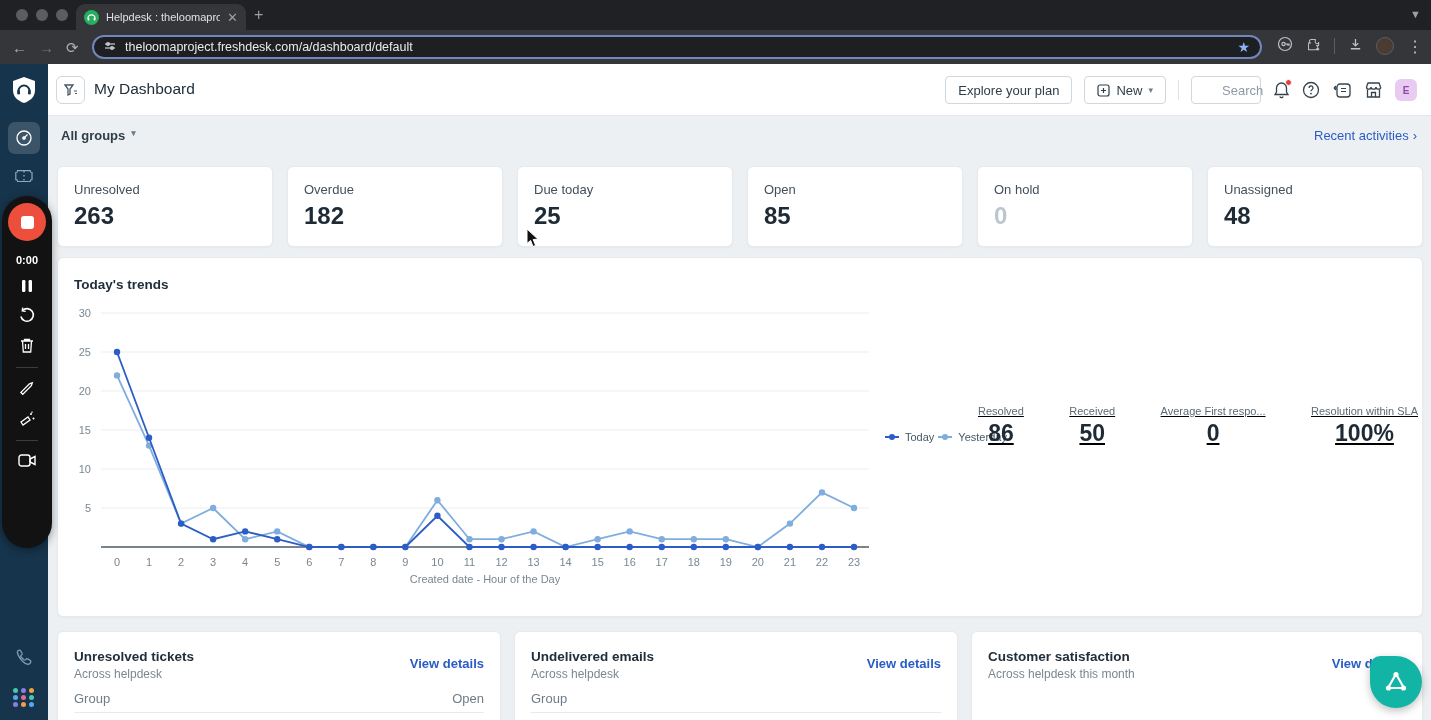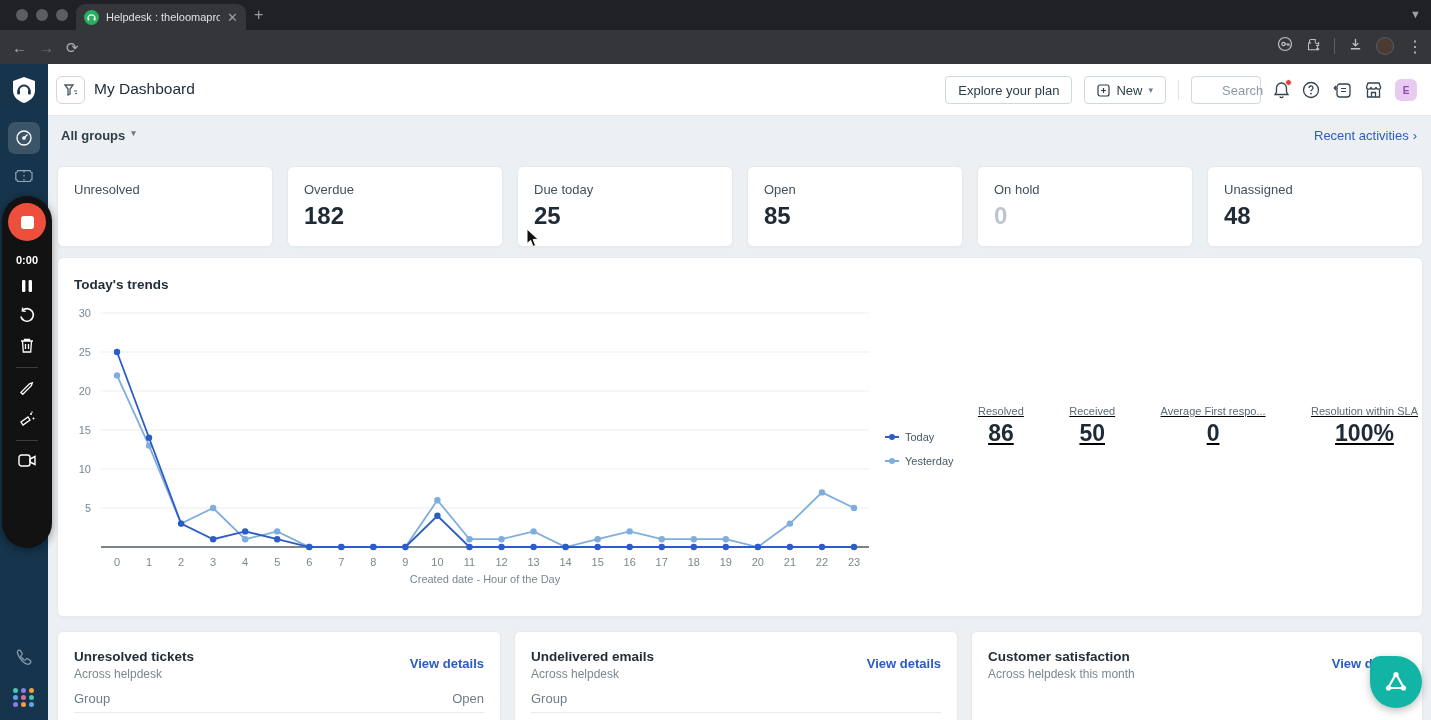--- a/index.html
+++ b/index.html
@@ -66,21 +66,21 @@
   .stats-row { position:absolute; left:57px; top:166px; width:1366px; display:flex; gap:14px; }
   .stat-card { flex:1; height:81px; background:#fff; border:1px solid #e6eaed; border-radius:6px; padding:15px 16px; box-shadow:0 1px 2px rgba(24,50,71,.04); }
   .stat-label { font-size:13px; color:#42505c; }
   .stat-value { font-size:24px; font-weight:700; color:#1e2b36; margin-top:5px; }
   .stat-value.muted { color:#bcc6cf; }
 
   
   .trends-card { position:absolute; left:57px; top:257px; width:1366px; height:360px; background:#fff; border:1px solid #e6eaed; border-radius:6px; box-shadow:0 1px 2px rgba(24,50,71,.04); }
   .trends-title { position:absolute; left:16px; top:19px; font-size:13.5px; font-weight:700; color:#222f3a; }
   #trend-svg { position:absolute; left:0; top:45px; }
-  .legend { position:absolute; left:827px; top:173px; display:flex; flex-direction:column; gap:12px; }
+  .legend { position:absolute; left:827px; top:173px; display:flex; flex-direction:row; gap:4px; }
   .legend-row { display:flex; align-items:center; gap:6px; font-size:11px; color:#475867; }
   .legend-marker { width:14px; height:2px; position:relative; }
   .legend-marker::after { content:""; position:absolute; left:4px; top:-2px; width:6px; height:6px; border-radius:50%; background:inherit; }
   .kpis { position:absolute; left:920px; top:147px; width:440px; display:flex; justify-content:space-between;text-decoration:underline; }
   .kpi { text-align:center; }
   .kpi-label { font-size:11px; color:#5b6a75; white-space:nowrap; }
   .kpi-value { font-size:23px; font-weight:700; color:#1e2b36; margin-top:3px; }
 
   
   .bottom-card { position:absolute; top:631px; height:120px; background:#fff; border:1px solid #e6eaed; border-radius:6px 6px 0 0; box-shadow:0 1px 2px rgba(24,50,71,.04); }
@@ -119,20 +119,32 @@
       <span class="tab-close">✕</span>
     </div>
     <span class="newtab-btn">+</span>
     <span class="tab-chevron">▼</span>
   </div>
 
   <div class="toolbar"></div>
   <span class="nav-ic" style="left:12px">←</span>
   <span class="nav-ic" style="left:39px;color:#73767a">→</span>
   <span class="nav-ic" style="left:66px">⟳</span>
+  <div class="urlbar">
+    <span class="tune">
+      <svg width="12" height="12" viewBox="0 0 12 12" fill="none" stroke="#bdc1c6" stroke-width="1.3">
+          <line x1="1" y1="4" x2="11" y2="4"></line>
+          <line x1="1" y1="8" x2="11" y2="8"></line>
+          <circle cx="4" cy="4" r="1.4" fill="#bdc1c6"></circle>
+          <circle cx="8" cy="8" r="1.4" fill="#bdc1c6"></circle>
+        </svg>
+    </span>
+    <span class="url-text">theloomaproject.freshdesk.com/a/dashboard/default</span>
+    <span class="star">★</span>
+  </div>
   <div class="chrome-right">
     <span><svg width="16" height="16" viewBox="0 0 16 16" fill="none" stroke="#bdc1c6" stroke-width="1.2">
           <circle cx="8" cy="8" r="6.5"></circle>
           <circle cx="6.5" cy="8" r="1.6"></circle>
           <path d="M8 8h4v2M10.5 8v1.5"></path>
         </svg></span>
     <span><svg width="15" height="15" viewBox="0 0 16 16" fill="none" stroke="#bdc1c6" stroke-width="1.2">
           <path d="M6 2h4v3a2 2 0 0 0 4 0v4h-3a2 2 0 0 1 0 4h3v1H2V6h3a2 2 0 0 1 0-4z" transform="scale(.9) translate(1,1)"></path>
         </svg></span>
     <span class="chrome-sep"></span>
@@ -292,20 +304,21 @@
     </span>
     <span class="recent-link">
       <span>Recent activities</span>
       <span>›</span>
     </span>
   </div>
 
   <div class="stats-row">
     <div class="stat-card">
       <div class="stat-label">Unresolved</div>
+      <div class="stat-value">263</div>
     </div>
     <div class="stat-card">
       <div class="stat-label">Overdue</div>
       <div class="stat-value">182</div>
     </div>
     <div class="stat-card">
       <div class="stat-label">Due today</div>
       <div class="stat-value">25</div>
     </div>
     <div class="stat-card">

